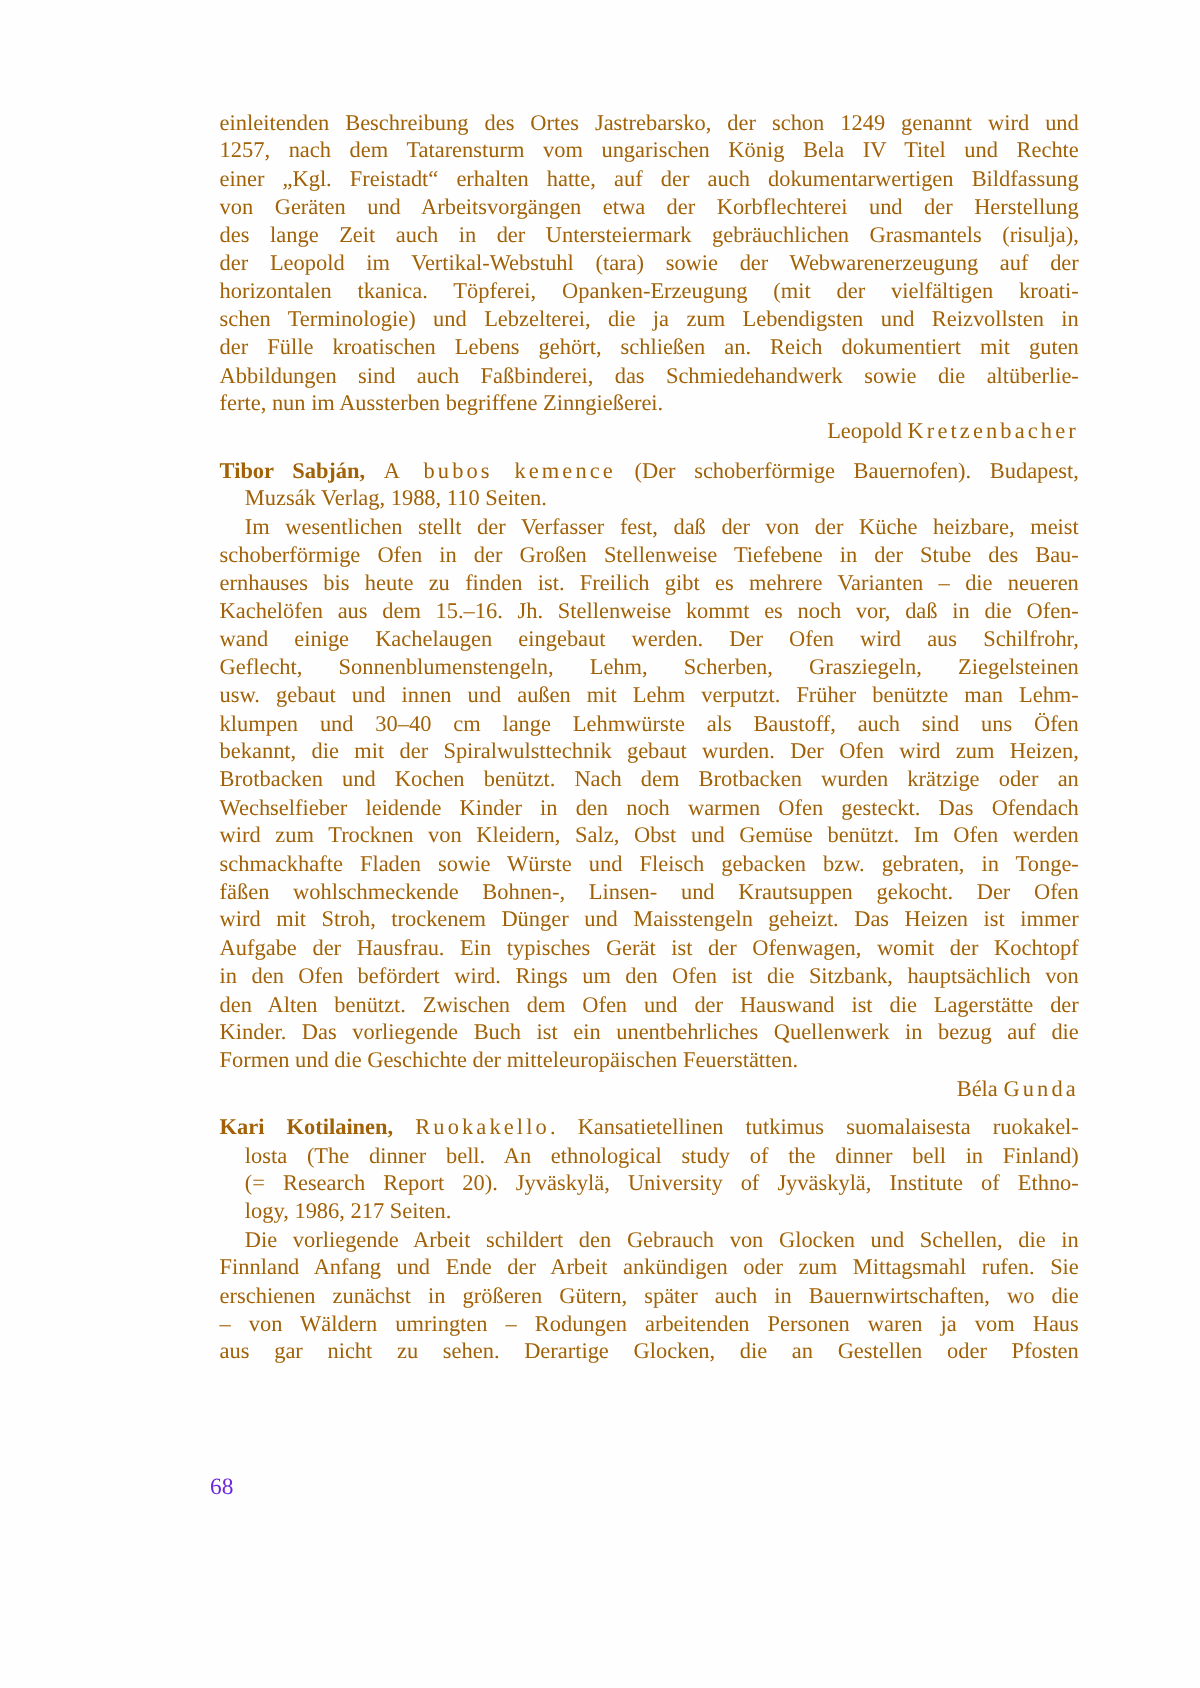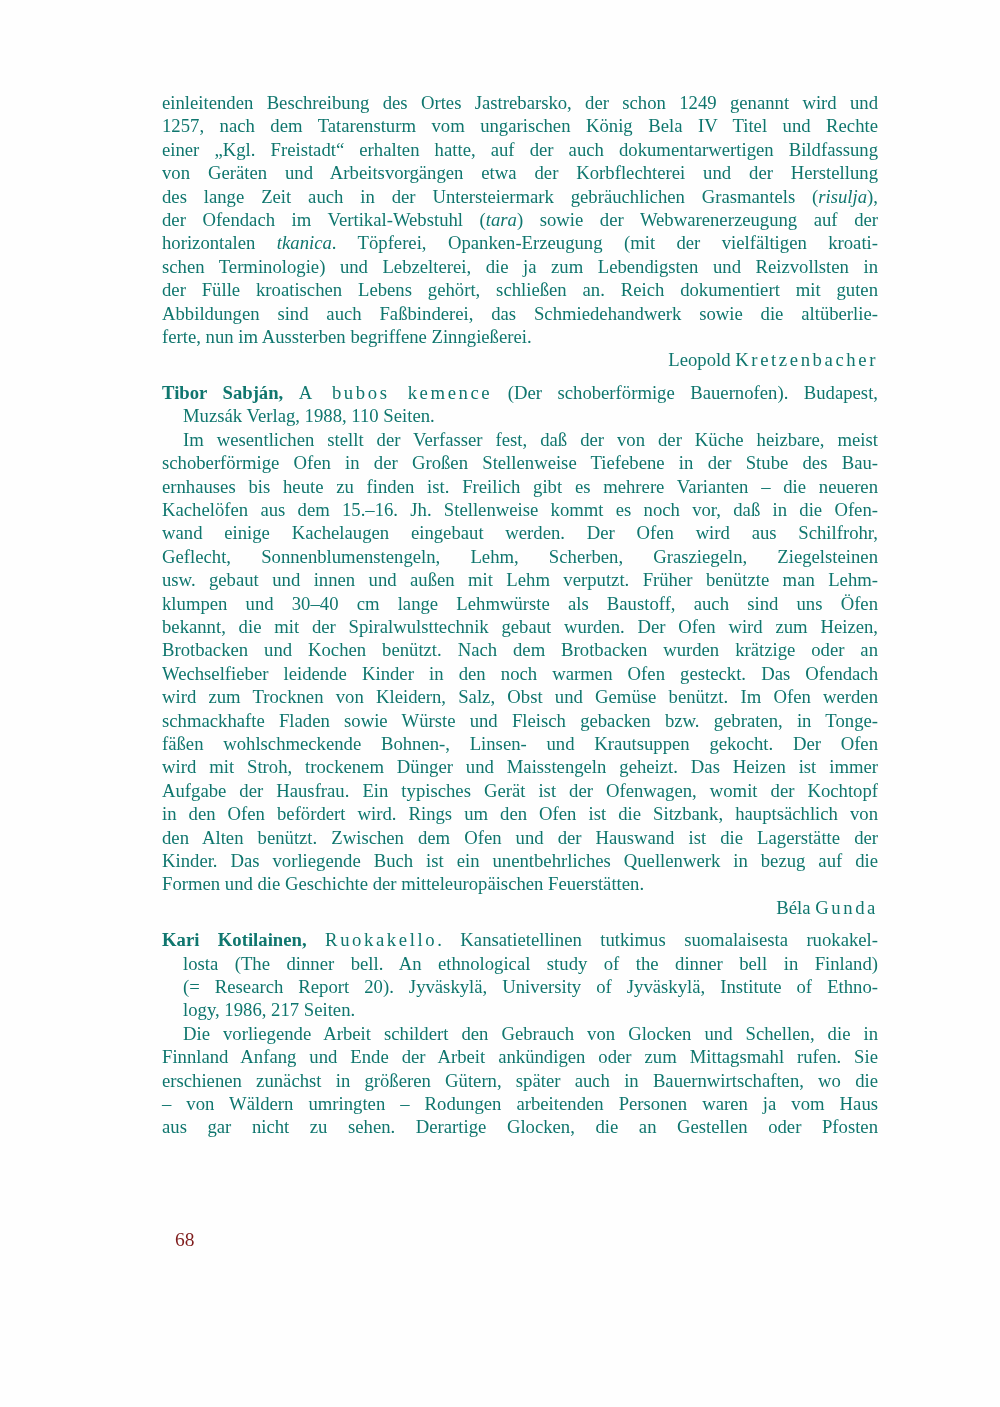--- a/index.html
+++ b/index.html
@@ -9,59 +9,59 @@
     font-family: "Liberation Serif", "DejaVu Serif", serif;
   }
   .page {
     position: relative;
     width: 1000px; height: 1407px;
     background: #fefefe;
     overflow: hidden;
   }
   .text-block {
     position: absolute;
-    left: 162px; top: 91px;
+    left: 183px; top: 91px;
     width: 716px;
     font-size: 18.7px;
     line-height: 23.4px;
-    color: #0f766e;
+    color: #a16207;
   }
   .block { margin: 0; }
   .line {
     text-align: justify;
     text-align-last: justify;
   }
   .line.no-just { text-align: right; text-align-last: left; }
   .signature .line { text-align-last: right; }
   .bib .line.hang { padding-left: 21px; }
   .line.fl-indent { text-indent: 21px; }
   .b { font-weight: 700; }
-  .i { font-style: italic; }
+  .i { }
   .sp { letter-spacing: 2.6px; }
   .signature + .bib { margin-top: 9px; }
   .bib + .para { }
   .page-number {
     position: absolute;
     left: 175px; top: 1229px;
     font-size: 19.5px;
-    color: #7f1d1d;
+    color: #6d28d9;
   }
 </style>
 </head>
 <body>
 
 <div class="page">
   <main class="text-block">
       <div class="block para">
         <div class="line"><span>einleitenden Beschreibung des Ortes Jastrebarsko, der schon 1249 genannt wird und</span></div>
         <div class="line"><span>1257, nach dem Tatarensturm vom ungarischen König Bela IV Titel und Rechte</span></div>
         <div class="line"><span>einer „Kgl. Freistadt“ erhalten hatte, auf der auch dokumentarwertigen Bildfassung</span></div>
         <div class="line"><span>von Geräten und Arbeitsvorgängen etwa der Korbflechterei und der Herstellung</span></div>
         <div class="line"><span>des lange Zeit auch in der Untersteiermark gebräuchlichen Grasmantels (</span><span class="i">risulja</span><span>),</span></div>
-        <div class="line"><span>der Ofendach im Vertikal-Webstuhl (</span><span class="i">tara</span><span>) sowie der Webwarenerzeugung auf der</span></div>
+        <div class="line"><span>der Leopold im Vertikal-Webstuhl (</span><span class="i">tara</span><span>) sowie der Webwarenerzeugung auf der</span></div>
         <div class="line"><span>horizontalen </span><span class="i">tkanica</span><span>. Töpferei, Opanken-Erzeugung (mit der vielfältigen kroati-</span></div>
         <div class="line"><span>schen Terminologie) und Lebzelterei, die ja zum Lebendigsten und Reizvollsten in</span></div>
         <div class="line"><span>der Fülle kroatischen Lebens gehört, schließen an. Reich dokumentiert mit guten</span></div>
         <div class="line"><span>Abbildungen sind auch Faßbinderei, das Schmiedehandwerk sowie die altüberlie-</span></div>
         <div class="line no-just"><span>ferte, nun im Aussterben begriffene Zinngießerei.</span></div>
       </div>
       <div class="block signature">
         <div class="line"><span>Leopold </span><span class="sp">Kretzenbacher</span></div>
       </div>
       <div class="block bib">

